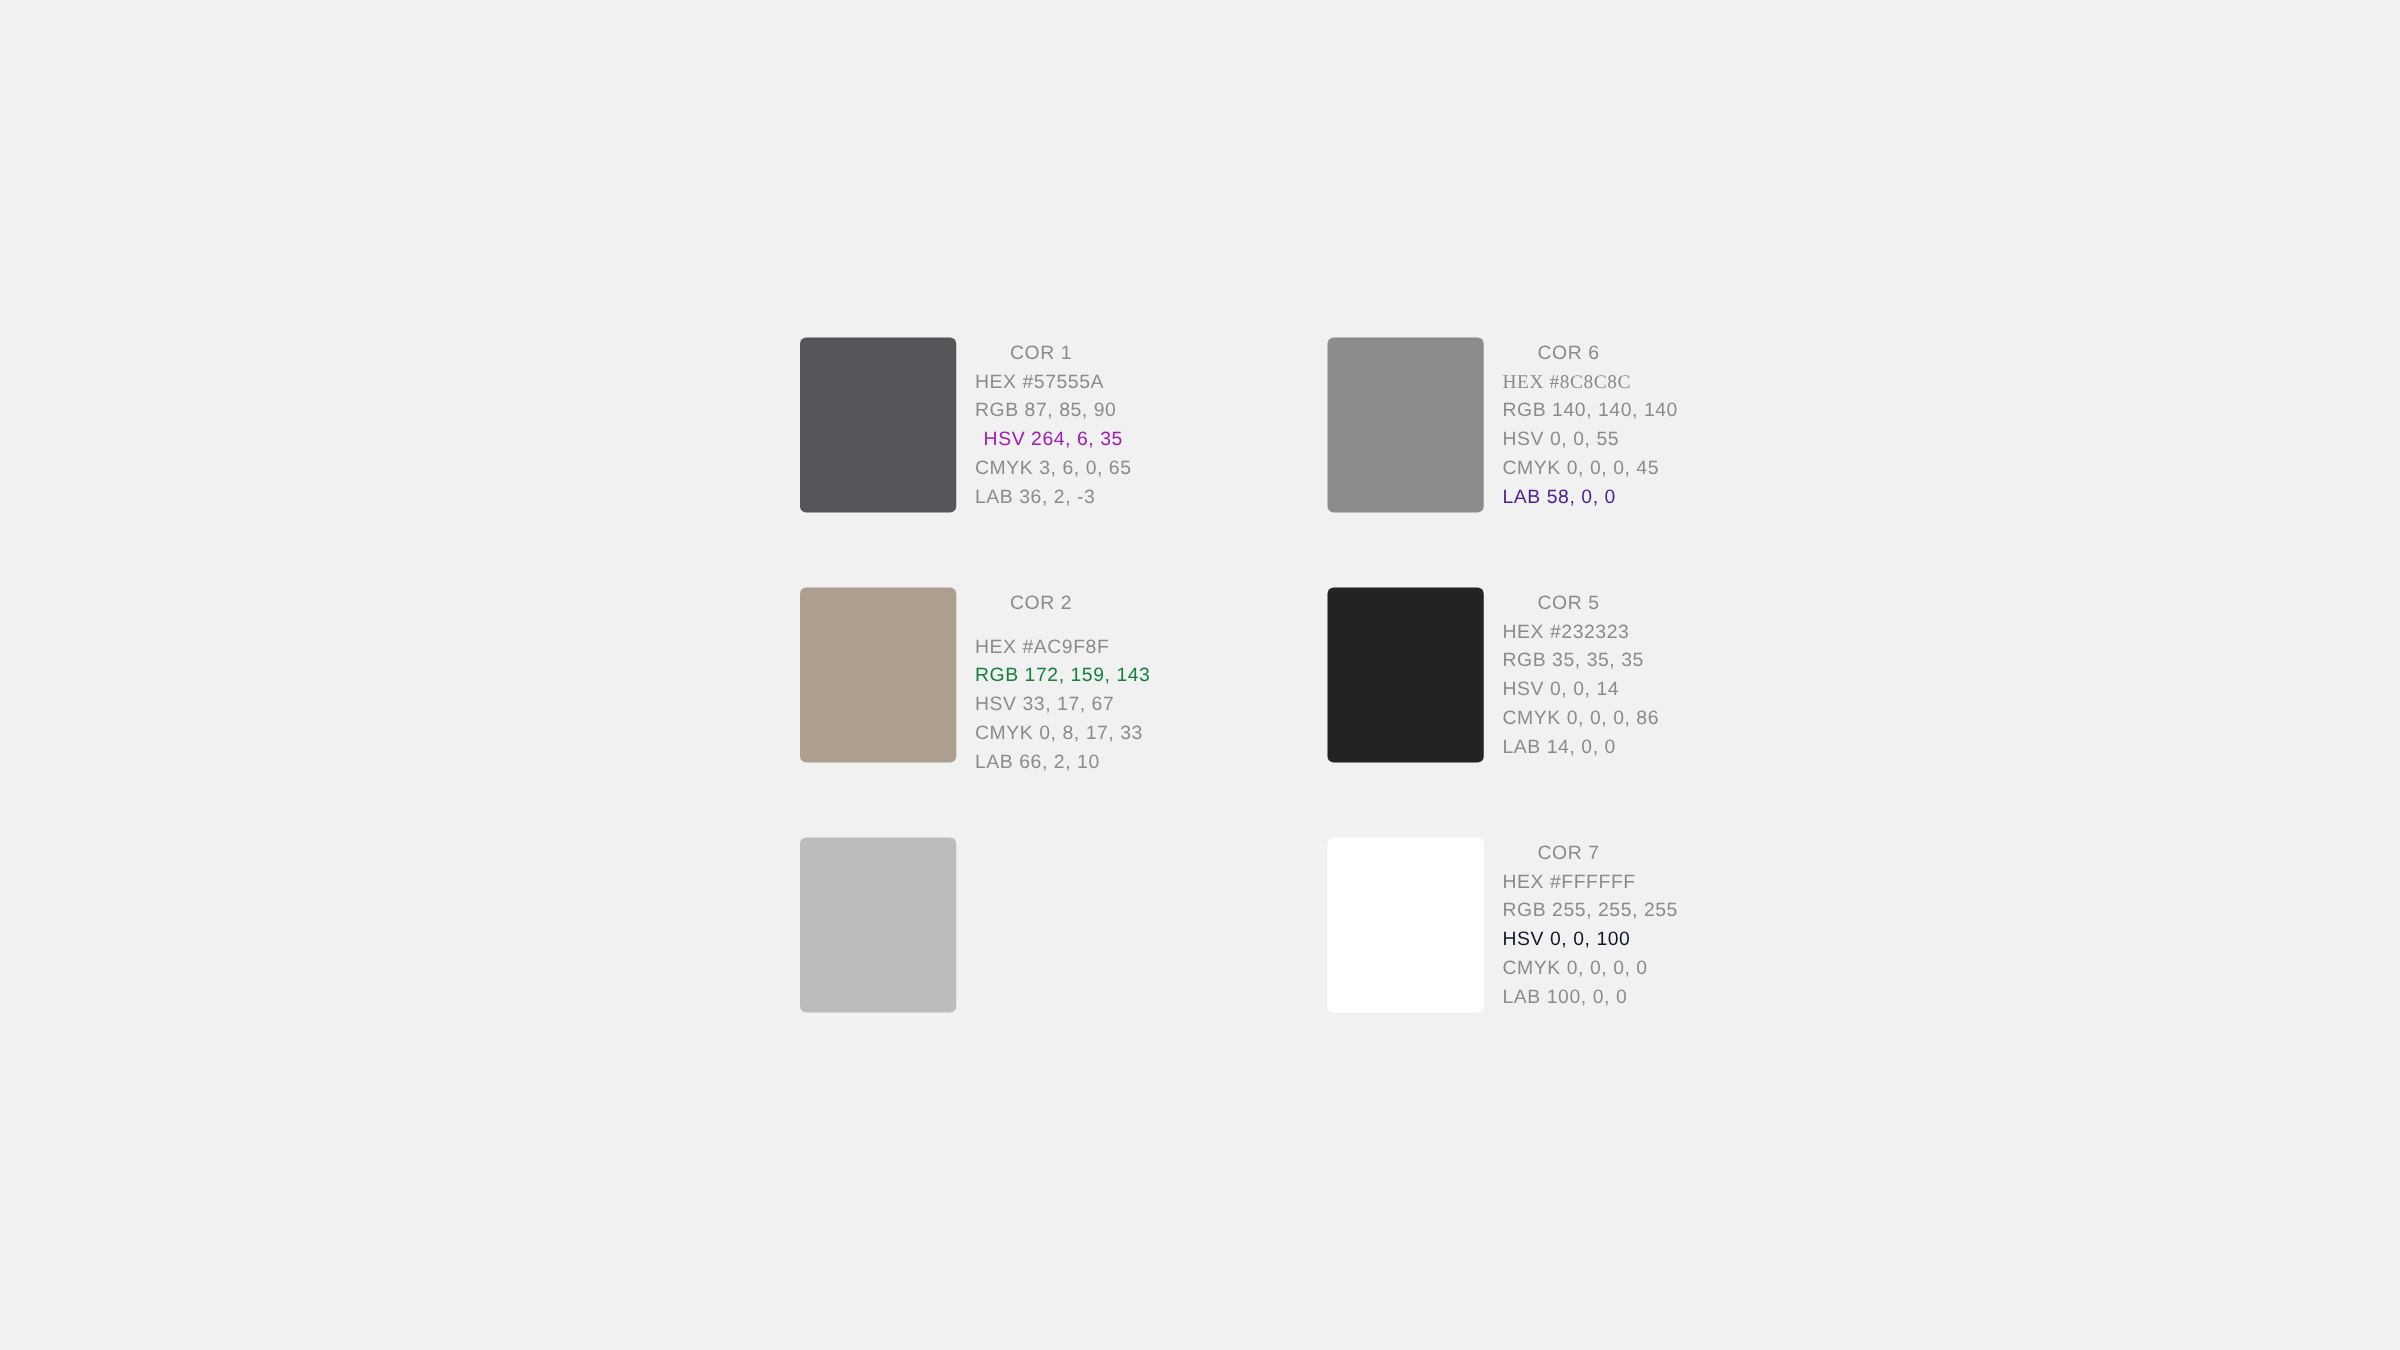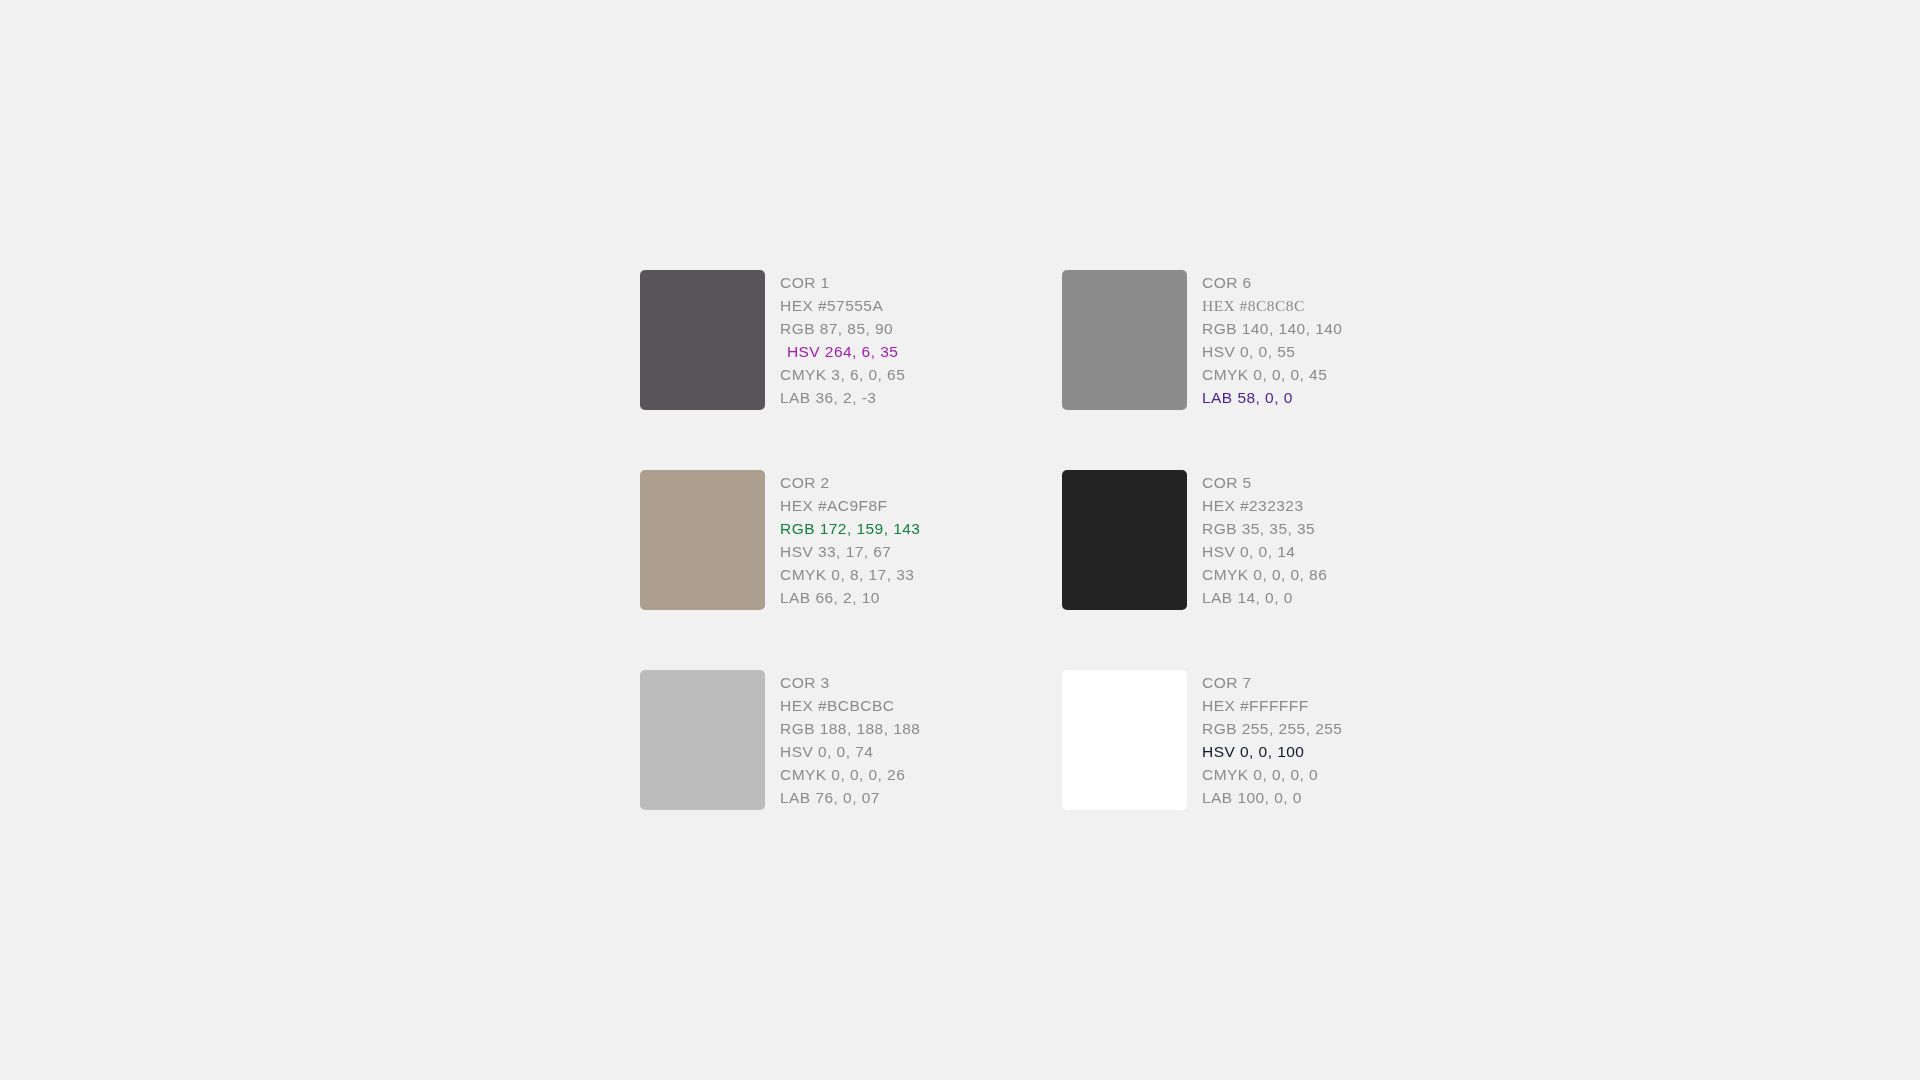--- a/index.html
+++ b/index.html
@@ -59,20 +59,21 @@
     color: #8b8b8b;
     font-size: 15.5px;
     line-height: 23px;
     letter-spacing: 0.45px;
     white-space: nowrap;
     font-weight: 400;
   }
 
   .swatch-name {
     color: #8b8b8b;
+    margin-left: 28px;
   }
 </style>
 </head>
 <body style="background-color: rgb(240, 241, 240);">
 
 <div id="palette-board">
 
   <div id="swatch-grid">
 
     <div class="swatch-card">
@@ -96,21 +97,21 @@
         <span class="swatch-line" style="color: rgb(139, 139, 139);">HSV 0, 0, 55</span>
         <span class="swatch-line" style="color: rgb(139, 139, 139);">CMYK 0, 0, 0, 45</span>
         <span class="swatch-line" style="color: #4c1d95;">LAB 58, 0, 0</span>
       </div>
     </div>
 
     <div class="swatch-card">
       <div class="swatch-chip" style="background-color: rgb(172, 159, 143);"></div>
       <div class="swatch-info">
         <span class="swatch-line swatch-name" style="color: rgb(139, 139, 139);">COR 2</span>
-        <span class="swatch-line" style="color: rgb(139, 139, 139);">HEX #AC9F8F</span>
+        <span class="swatch-line" style="color: rgb(139, 139, 139); margin-top: 12px;">HEX #AC9F8F</span>
         <span class="swatch-line" style="color: #15803d;">RGB 172, 159, 143</span>
         <span class="swatch-line" style="color: rgb(139, 139, 139);">HSV 33, 17, 67</span>
         <span class="swatch-line" style="color: rgb(139, 139, 139);">CMYK 0, 8, 17, 33</span>
         <span class="swatch-line" style="color: rgb(139, 139, 139);">LAB 66, 2, 10</span>
       </div>
     </div>
 
     <div class="swatch-card">
       <div class="swatch-chip" style="background-color: rgb(35, 35, 35);"></div>
       <div class="swatch-info">
@@ -118,28 +119,20 @@
         <span class="swatch-line" style="color: rgb(139, 139, 139);">HEX #232323</span>
         <span class="swatch-line" style="color: rgb(139, 139, 139);">RGB 35, 35, 35</span>
         <span class="swatch-line" style="color: rgb(139, 139, 139);">HSV 0, 0, 14</span>
         <span class="swatch-line" style="color: rgb(139, 139, 139);">CMYK 0, 0, 0, 86</span>
         <span class="swatch-line" style="color: rgb(139, 139, 139);">LAB 14, 0, 0</span>
       </div>
     </div>
 
     <div class="swatch-card">
       <div class="swatch-chip" style="background-color: rgb(188, 188, 188);"></div>
-      <div class="swatch-info">
-        <span class="swatch-line swatch-name" style="color: rgb(139, 139, 139);">COR 3</span>
-        <span class="swatch-line" style="color: rgb(139, 139, 139);">HEX #BCBCBC</span>
-        <span class="swatch-line" style="color: rgb(139, 139, 139);">RGB 188, 188, 188</span>
-        <span class="swatch-line" style="color: rgb(139, 139, 139);">HSV 0, 0, 74</span>
-        <span class="swatch-line" style="color: rgb(139, 139, 139);">CMYK 0, 0, 0, 26</span>
-        <span class="swatch-line" style="color: rgb(139, 139, 139);">LAB 76, 0, 07</span>
-      </div>
     </div>
 
     <div class="swatch-card">
       <div class="swatch-chip" style="background-color: rgb(255, 255, 255);"></div>
       <div class="swatch-info">
         <span class="swatch-line swatch-name" style="color: rgb(139, 139, 139);">COR 7</span>
         <span class="swatch-line" style="color: rgb(139, 139, 139);">HEX #FFFFFF</span>
         <span class="swatch-line" style="color: rgb(139, 139, 139);">RGB 255, 255, 255</span>
         <span class="swatch-line" style="color: #0f172a;">HSV 0, 0, 100</span>
         <span class="swatch-line" style="color: rgb(139, 139, 139);">CMYK 0, 0, 0, 0</span>

